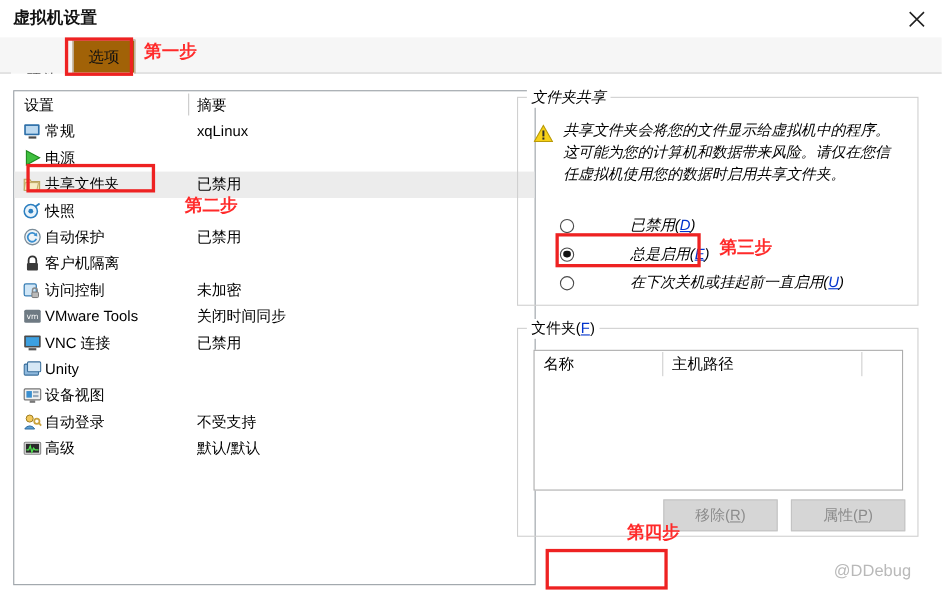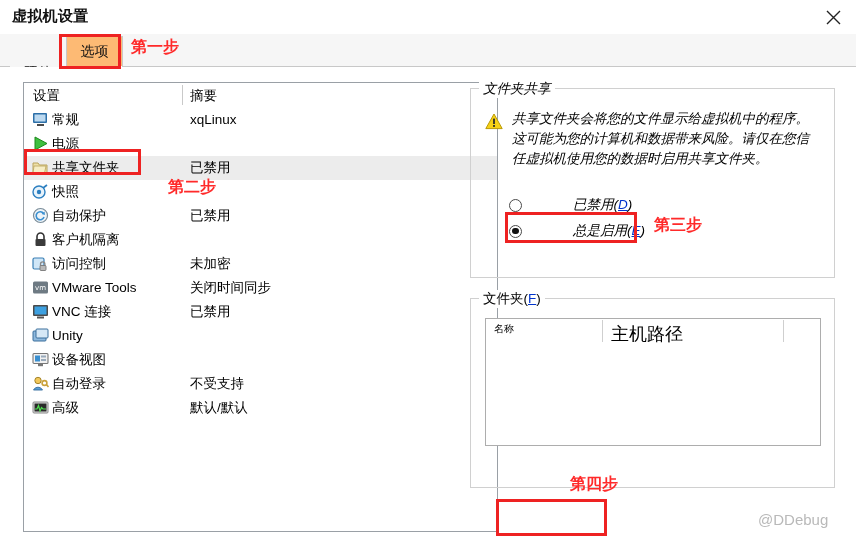--- a/index.html
+++ b/index.html
@@ -39,35 +39,35 @@
   }
   .tabstrip-underline {
     position:absolute; left:0; top:66px; width:856px; height:1px; background:#c8c8c8;
   }
   .tab {
     position:absolute; top:36px; height:31px;
     display:flex; align-items:center; justify-content:center;
     font-size:14px; color:#111; cursor:pointer; box-sizing:border-box;
   }
   .tab-hardware { left:10px; width:56px; background:#f6f6f6;margin-top:21px; }
-  .tab-options  { left:66px; width:57px; background:#fdba74;
+  .tab-options  { left:66px; width:57px; background:#a16207;
                   border-left:1px solid #c8c8c8; border-right:1px solid #c8c8c8;
                   border-top:1px solid #c8c8c8; }
   .tab-options::after{
     content:""; position:absolute; left:0; bottom:-1px; width:100%; height:2px; background:#fff;
   }
 
   
   .content {
     position:absolute; left:0; top:67px; width:856px; height:474px; background:#fff;
   }
 
   
   .settings-list {
-    position:absolute; left:23px; top:15px; width:475px; height:450px;
+    position:absolute; left:12px; top:15px; width:475px; height:450px;
     border:1px solid #9aa0a6; background:#ffffff; box-sizing:border-box;
     overflow:hidden;
   }
   .list-header {
     position:relative; height:25px; width:100%;
     font-size:13.5px; color:#000;
   }
   .list-header .col-name { position:absolute; left:9px; top:4px; }
   .list-header .col-sum  { position:absolute; left:166px; top:4px; }
   .hdr-sep {
@@ -120,22 +120,22 @@
     border-radius:50%; background:#111;
   }
   .mn { color:#0033cc; text-decoration:underline; }
 
   
   .folders-table {
     position:absolute; left:14px; top:19px; width:336px; height:128px;
     border:1px solid #adadad; background:#fff; box-sizing:border-box;
   }
   .ft-head { position:relative; height:24px; width:100%; }
-  .ft-head .c1 { position:absolute; left:8px; top:3px; font-size:10px;}
-  .ft-head .c2 { position:absolute; left:125px; top:3px; font-size:18px;}
+  .ft-head .c1 { position:absolute; left:8px; top:3px; font-size:14px;}
+  .ft-head .c2 { position:absolute; left:125px; top:3px; font-size:14px;}
   .ft-v1 { position:absolute; left:116px; top:1px; width:1px; height:22px; background:#cfcfcf;}
   .ft-v2 { position:absolute; left:297px; top:1px; width:1px; height:22px; background:#cfcfcf;}
 
   .btn-row { position:absolute; left:14px; top:155px; width:340px; height:30px; }
   .btn {
     position:absolute; top:0; height:29px; box-sizing:border-box;
     display:flex; align-items:center; justify-content:center;
     font-size:13.5px; color:#111;
     background:linear-gradient(#f2f2f2,#e4e4e4);
     border:1px solid #adadad;
@@ -370,35 +370,45 @@
     <div class="radio-row" style="top:104px">
       <span class="radio-circle"></span>
       <span><span>已禁用(</span><span class="mn">D</span><span>)</span></span>
     </div>
 
     <div class="radio-row" style="top:130px">
       <span class="radio-circle checked"></span>
       <span><span>总是启用(</span><span class="mn">E</span><span>)</span></span>
     </div>
 
+    <div class="radio-row" style="top:156px">
+      <span class="radio-circle"></span>
+      <span><span>在下次关机或挂起前一直启用(</span><span class="mn">U</span><span>)</span></span>
+    </div>
   </div>
 
   <div class="group" id="grp-folders">
     <span class="legend"><span>文件夹(</span><span class="mn">F</span><span>)</span></span>
 
     <div class="folders-table">
       <div class="ft-head">
         <div class="ft-v1"></div>
         <div class="ft-v2"></div>
         <div class="c1">名称</div>
         <div class="c2">主机路径</div>
       </div>
     </div>
 
     <div class="btn-row">
+      <div class="btn disabled" id="btn-remove">
+        <span><span>移除(</span><span style="text-decoration:underline">R</span><span>)</span></span>
+      </div>
+      <div class="btn disabled" id="btn-props">
+        <span><span>属性(</span><span style="text-decoration:underline">P</span><span>)</span></span>
+      </div>
     </div>
   </div>
 
   <div class="redbox" id="rb-tab"></div>
   <div class="redbox" id="rb-shared"></div>
   <div class="redbox" id="rb-radio"></div>
   <div class="redbox" id="rb-add"></div>
 
   <div class="redtext" id="rt-step1">第一步</div>
   <div class="redtext" id="rt-step2">第二步</div>

